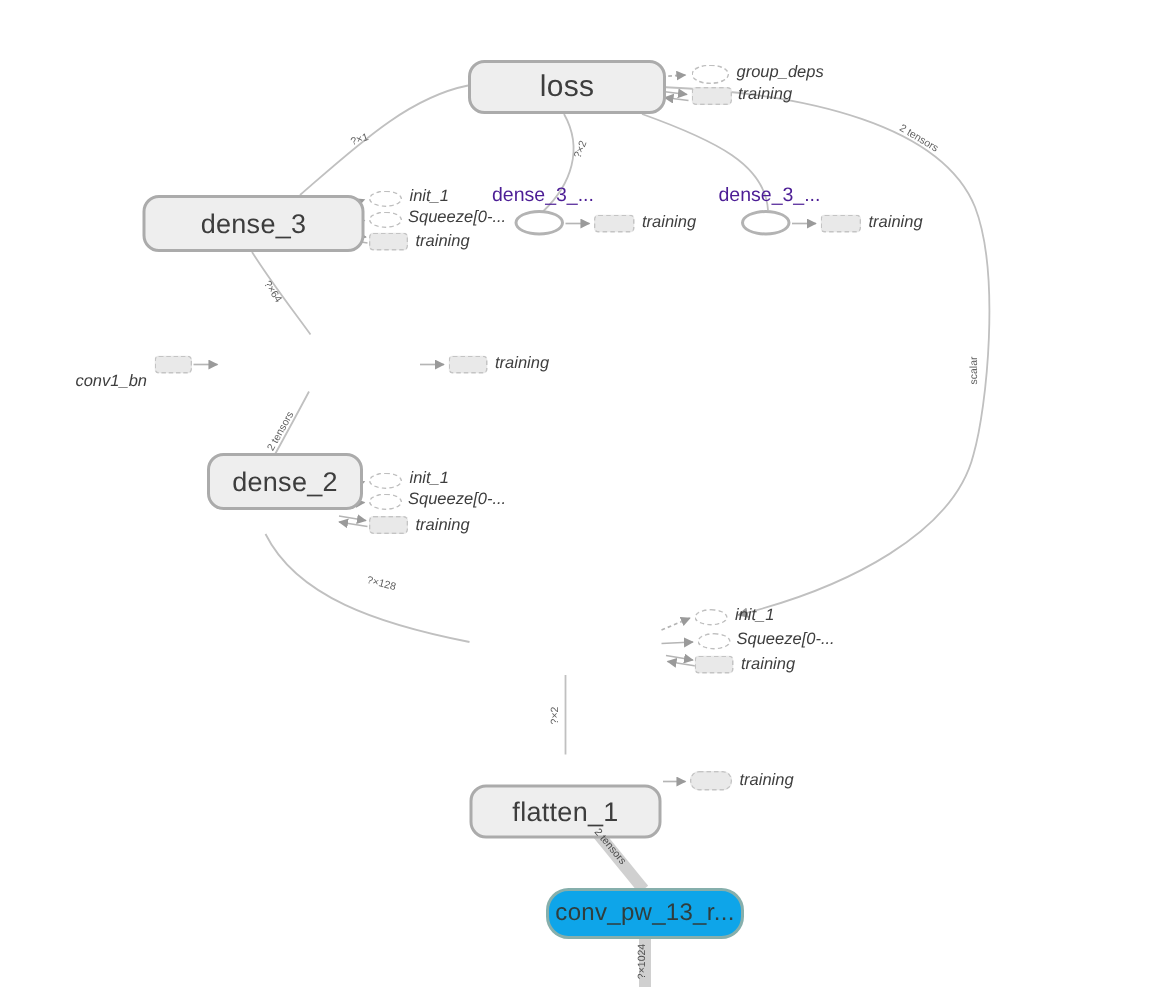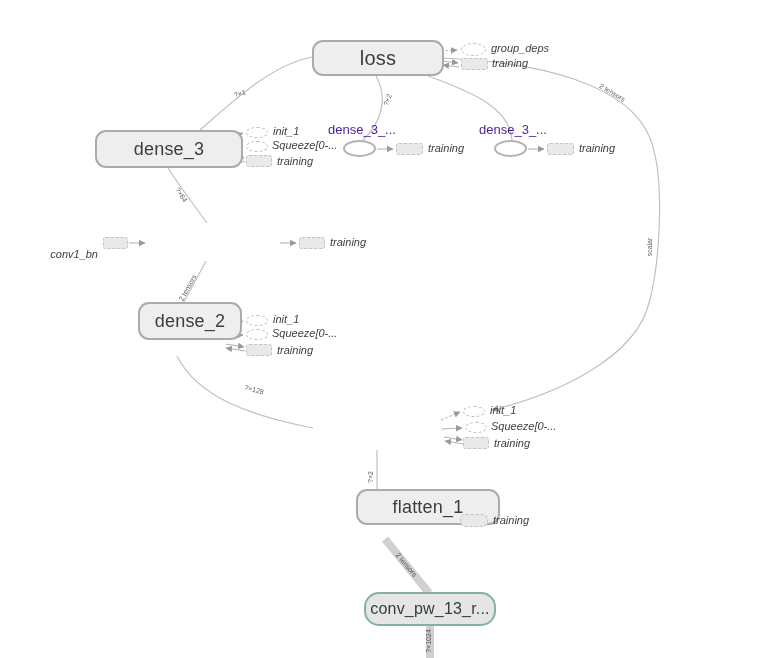--- a/index.html
+++ b/index.html
@@ -3,21 +3,21 @@
 <meta charset="utf-8">
 <style>
   html,body{margin:0;padding:0;background:#fff;}
   body{font-family:"Liberation Sans", sans-serif;}
   #canvas{position:relative;width:769px;height:658px;background:#fff;overflow:hidden;}
   svg.edges{position:absolute;left:0;top:0;width:769px;height:658px;}
   .node{position:absolute;box-sizing:border-box;background:#eeeeee;border:2px solid #ababab;
         border-radius:11px;display:flex;align-items:center;justify-content:center;
         font-size:18px;color:#3d3d3d;letter-spacing:.2px;}
   .node.loss-node{font-size:20px;}
-  .node.conv-node{background:#e5e5e5;border-color:#86afac;border-radius:15px;font-size:16px;color:#303d3c;}
+  .node.conv-node{background:#0ea5e9;border-color:#86afac;border-radius:15px;font-size:16px;color:#303d3c;}
   .ellipse{position:absolute;box-sizing:border-box;border:1px dashed #bfbfbf;border-radius:50%;background:#fff;}
   .ellipse.solid{border:2px solid #b3b3b3;}
   .rect-aux{position:absolute;box-sizing:border-box;border:1px dashed #c4c4c4;border-radius:3px;background:#e9e9e9;}
   .rect-aux.rounder{border-radius:6px;}
   .lbl{position:absolute;font-size:11px;color:#3e3e3e;white-space:nowrap;line-height:13px;font-style:italic;}
   .fn-lbl{position:absolute;font-size:13px;color:#4c1d95;white-space:nowrap;}
   .edge-lbl{position:absolute;font-size:7px;color:#5f5f5f;white-space:nowrap;
             transform-origin:center;line-height:8px;}
   .right-align{text-align:right;}
 </style>
@@ -80,21 +80,21 @@
   <div class="node" style="left:95px;top:130px;width:148px;height:38px;text-align:center;">
     <span>dense_3</span>
   </div>
 
 
   <div class="node" style="left:95px;top:302px;width:104px;height:38px;margin-left:43px;">
     <span>dense_2</span>
   </div>
 
 
-  <div class="node" style="left:313px;top:489px;width:144px;height:36px;margin-left:43px;">
+  <div class="node" style="left:313px;top:523px;width:128px;height:36px;">
     <span>flatten_1</span>
   </div>
 
   <div class="node conv-node" style="left:364px;top:592px;width:132px;height:34px;">
     <span>conv_pw_13_r...</span>
   </div>
 
   <div class="ellipse" style="left:461px;top:43px;width:25px;height:13px;"></div>
   <span class="lbl" style="left:491px;top:42px;">group_deps</span>
   <div class="rect-aux" style="left:461px;top:58px;width:27px;height:12px;"></div>

